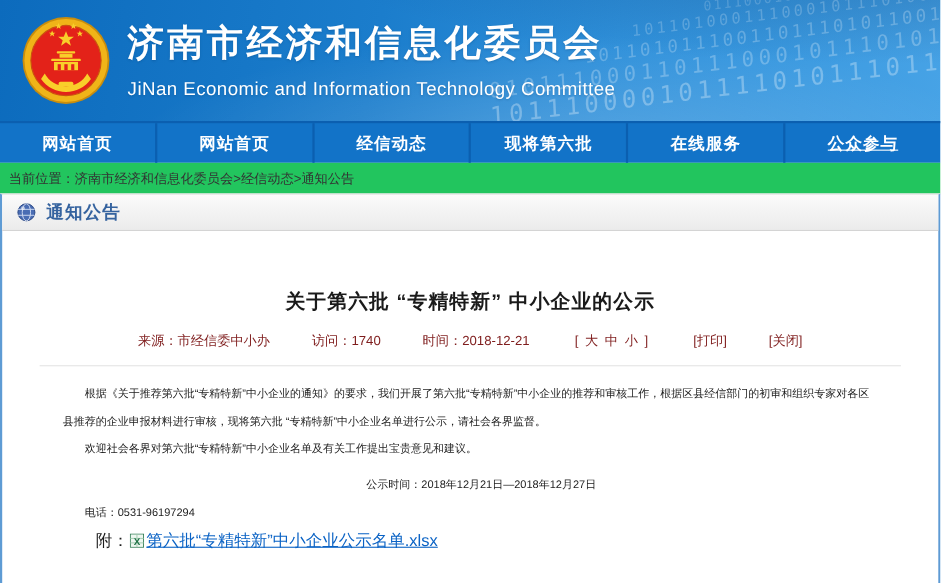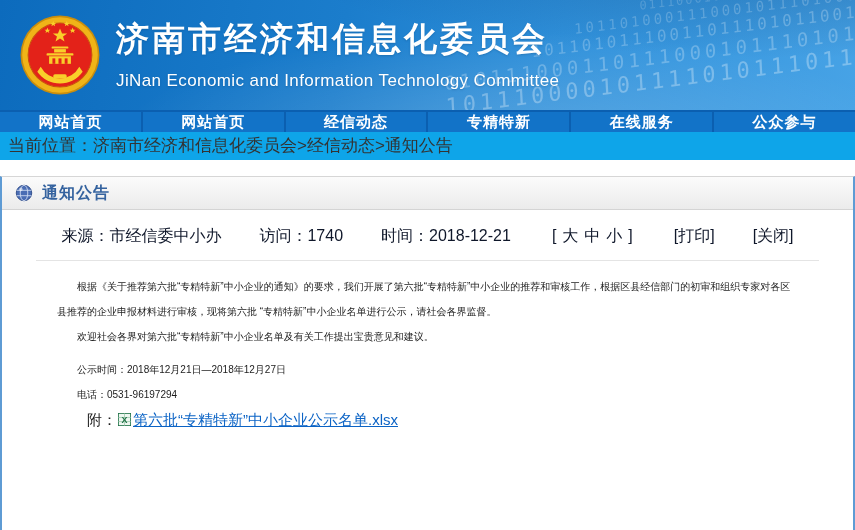--- a/index.html
+++ b/index.html
@@ -62,46 +62,46 @@
   .header-subtitle {
     margin-top: 9px;
     font-size: 17px;
     letter-spacing: 0.4px;
     text-shadow: 0 1px 2px rgba(0,50,100,0.25);
   }
 
   
   .navbar {
     display: flex;
-    height: 22px;
+    height: 38px;
     background: #1273c8;
     border-top: 2px solid #0b5fb0;
   }
   .nav-item {
     flex: 1;
     display: flex;
     align-items: center;
     justify-content: center;
     color: #ffffff;
     font-size: 15px;
     font-weight: bold;
     letter-spacing: 1px;
     border-right: 2px solid #0b5fb0;
     cursor: pointer;
   }
-  .nav-item:last-child { border-right: none; }
+  .nav-item:last-child { border-right: none; text-decoration: underline; }
 
   
   .breadcrumb {
     height: 28px;
     line-height: 28px;
     padding-left: 8px;
-    font-size: 17px;
+    font-size: 12px;
     color: #333333;
-    background: #0ea5e9;
+    background: #22c55e;
   }
 
   
   .content-box {
     position: absolute;
     top: 176px; left: 0; right: 0; bottom: 0;
     background: #ffffff;
     border-top: 1px solid #d6d6d6;
     border-left: 2px solid #5e9bd4;
     border-right: 2px solid #5e9bd4;
@@ -129,40 +129,40 @@
     font-size: 18px;
     font-weight: bold;
     color: #1a1a1a;
     letter-spacing: 1px;
   }
   .meta-row {
     display: flex;
     justify-content: center;
     gap: 38px;
     margin-top: 16px;
-    font-size: 16px;
-    color: #0f172a;
+    font-size: 12px;
+    color: #7f1d1d;
     white-space: nowrap;
   }
   .meta-item { cursor: default; }
   .meta-action { cursor: pointer; }
   .size-ctl span { cursor: pointer; padding: 0 3px; }
   .divider {
     margin: 13px -21px 0 -21px;
     border-bottom: 1px solid #e4e4e4;
   }
 
   .body-text { margin-top: 13px; }
   .body-text p {
     font-size: 10px;
     line-height: 25px;
     color: #1c1c1c;
     text-indent: 2em;
   }
-  .gap-top { margin-top: 8px; }
+  .gap-top { margin-top: 8px; text-align: center; }
 
   .attachment-row {
     font-size: 15px;
     line-height: 25px;
     color: #1c1c1c;
     padding-left: 2em;
     display: flex;
     align-items: center;
   }
   .attach-icon { margin: 0 2px 0 1px; flex: 0 0 auto; }
@@ -218,40 +218,41 @@
   <div class="header-titles">
     <div class="header-title">济南市经济和信息化委员会</div>
     <div class="header-subtitle">JiNan Economic and Information Technology Committee</div>
   </div>
 </div>
 
 <div class="navbar">
   <div class="nav-item">网站首页</div>
   <div class="nav-item">网站首页</div>
   <div class="nav-item">经信动态</div>
-  <div class="nav-item">专精特新</div>
+  <div class="nav-item">现将第六批</div>
   <div class="nav-item">在线服务</div>
   <div class="nav-item">公众参与</div>
 </div>
 
 <div class="breadcrumb">当前位置：济南市经济和信息化委员会&gt;经信动态&gt;通知公告</div>
 
 <div class="content-box">
 
   <div class="section-bar">
     <svg width="18" height="18" viewBox="0 0 20 20" aria-hidden="true">
       <circle cx="10" cy="10" r="8.6" fill="#4a6db4" stroke="#2d4a87" stroke-width="1"></circle>
       <ellipse cx="10" cy="10" rx="4.2" ry="8.6" fill="none" stroke="#cdd9f0" stroke-width="1"></ellipse>
       <path d="M1.6,7 H18.4 M1.6,13 H18.4" stroke="#cdd9f0" stroke-width="1" fill="none"></path>
       <circle cx="6.5" cy="6" r="2" fill="rgba(255,255,255,0.55)"></circle>
     </svg>
     <span class="section-title">通知公告</span>
   </div>
 
   <div class="article">
+    <div class="article-title">关于第六批 “专精特新” 中小企业的公示</div>
 
     <div class="meta-row">
       <span class="meta-item">来源：市经信委中小办</span>
       <span class="meta-item">访问：1740</span>
       <span class="meta-item">时间：2018-12-21</span>
       <span class="meta-item size-ctl"><span>[</span><span>大</span><span>中</span><span>小</span><span>]</span></span>
       <span class="meta-item meta-action">[打印]</span>
       <span class="meta-item meta-action">[关闭]</span>
     </div>
 

